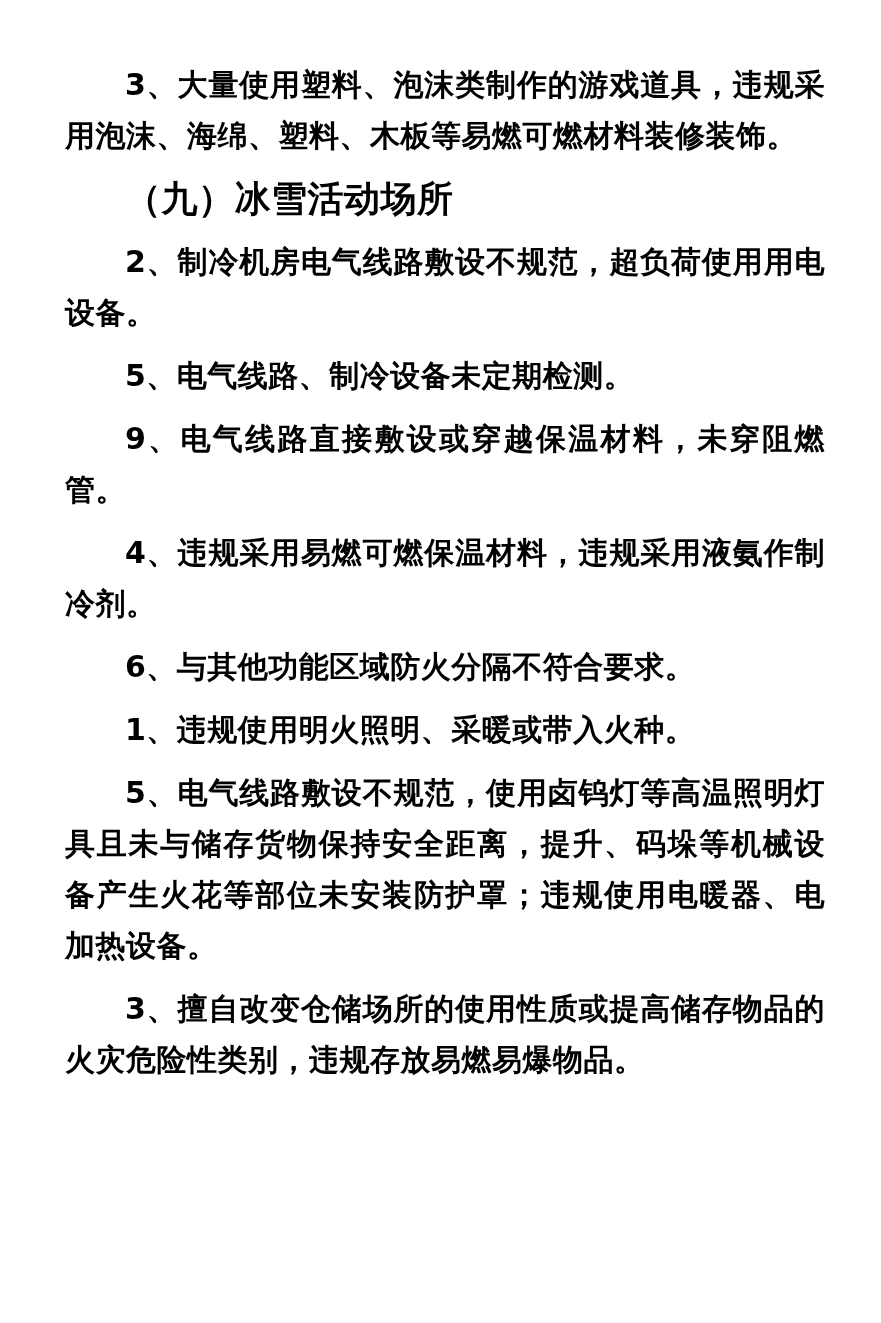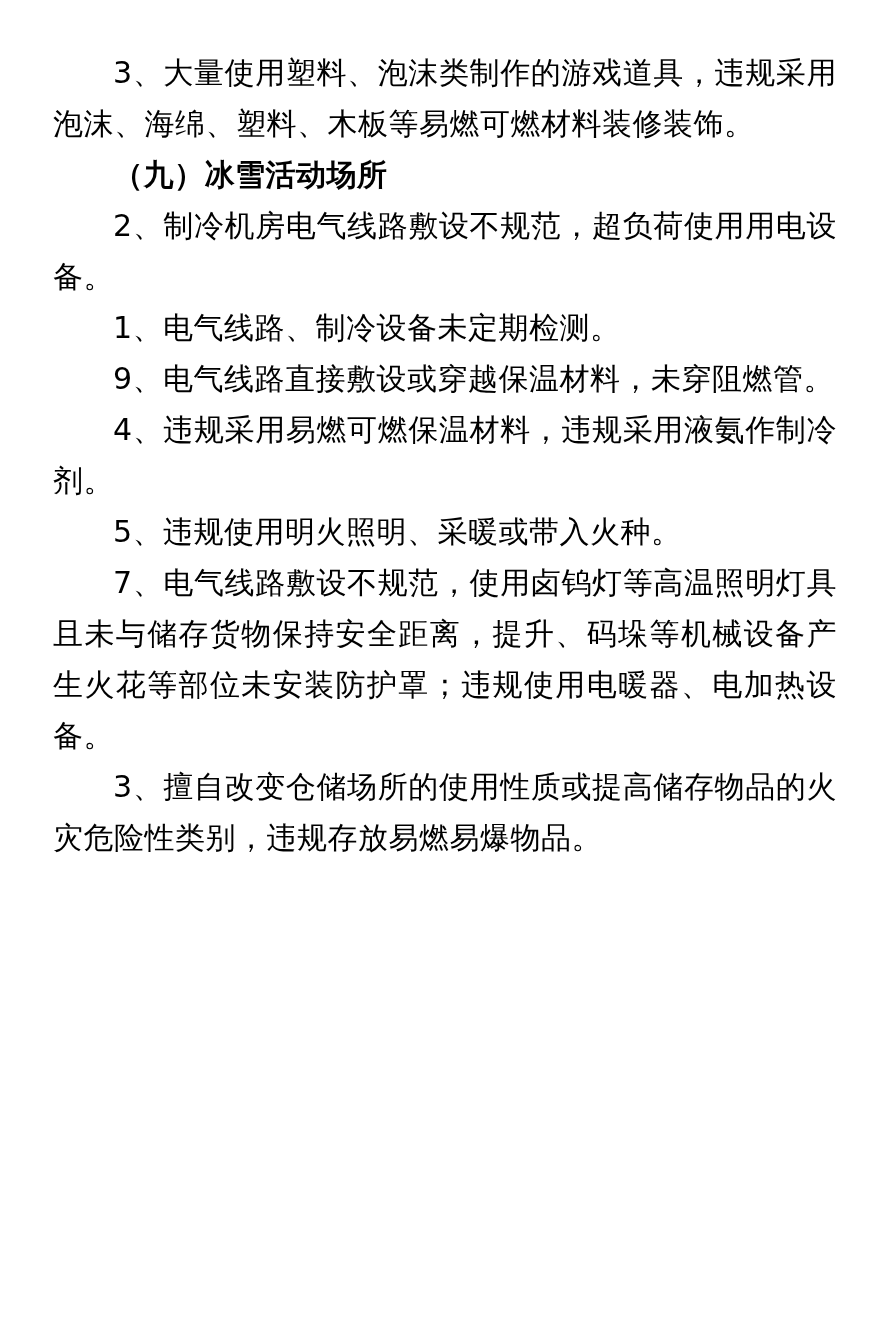--- a/index.html
+++ b/index.html
@@ -17,43 +17,44 @@
     padding: 47px 44px 40px 53px;
     overflow: hidden;
     font-family: "DejaVu Sans", "Liberation Sans", sans-serif;
     font-size: 30px;
     line-height: 51px;
   }
   .doc-body {
     width: 100%;
   }
   p.paragraph {
-    margin: 0;
+    margin: 12px;
     text-indent: 2em;
     text-align: justify;
-    font-weight: 400;
+    font-weight: 700;
     letter-spacing: 0.5px;
   }
   h2.heading {
     margin: 0;
     text-indent: 2em;
-    font-size: 30px;
+    font-size: 36px;
     line-height: 51px;
     font-weight: bold;
     letter-spacing: 0.5px;
   }
 </style>
 </head>
 <body>
 
 <div class="page">
   <div class="doc-body" id="doc-body">
       <p class="paragraph">3、大量使用塑料、泡沫类制作的游戏道具，违规采用泡沫、海绵、塑料、木板等易燃可燃材料装修装饰。</p>
       <h2 class="heading">（九）冰雪活动场所</h2>
       <p class="paragraph">2、制冷机房电气线路敷设不规范，超负荷使用用电设备。</p>
-      <p class="paragraph">1、电气线路、制冷设备未定期检测。</p>
+      <p class="paragraph">5、电气线路、制冷设备未定期检测。</p>
       <p class="paragraph">9、电气线路直接敷设或穿越保温材料，未穿阻燃管。</p>
       <p class="paragraph">4、违规采用易燃可燃保温材料，违规采用液氨作制冷剂。</p>
-      <p class="paragraph">5、违规使用明火照明、采暖或带入火种。</p>
-      <p class="paragraph">7、电气线路敷设不规范，使用卤钨灯等高温照明灯具且未与储存货物保持安全距离，提升、码垛等机械设备产生火花等部位未安装防护罩；违规使用电暖器、电加热设备。</p>
+      <p class="paragraph">6、与其他功能区域防火分隔不符合要求。</p>
+      <p class="paragraph">1、违规使用明火照明、采暖或带入火种。</p>
+      <p class="paragraph">5、电气线路敷设不规范，使用卤钨灯等高温照明灯具且未与储存货物保持安全距离，提升、码垛等机械设备产生火花等部位未安装防护罩；违规使用电暖器、电加热设备。</p>
       <p class="paragraph">3、擅自改变仓储场所的使用性质或提高储存物品的火灾危险性类别，违规存放易燃易爆物品。</p>
     </div>
 </div>
 
 </body></html>

